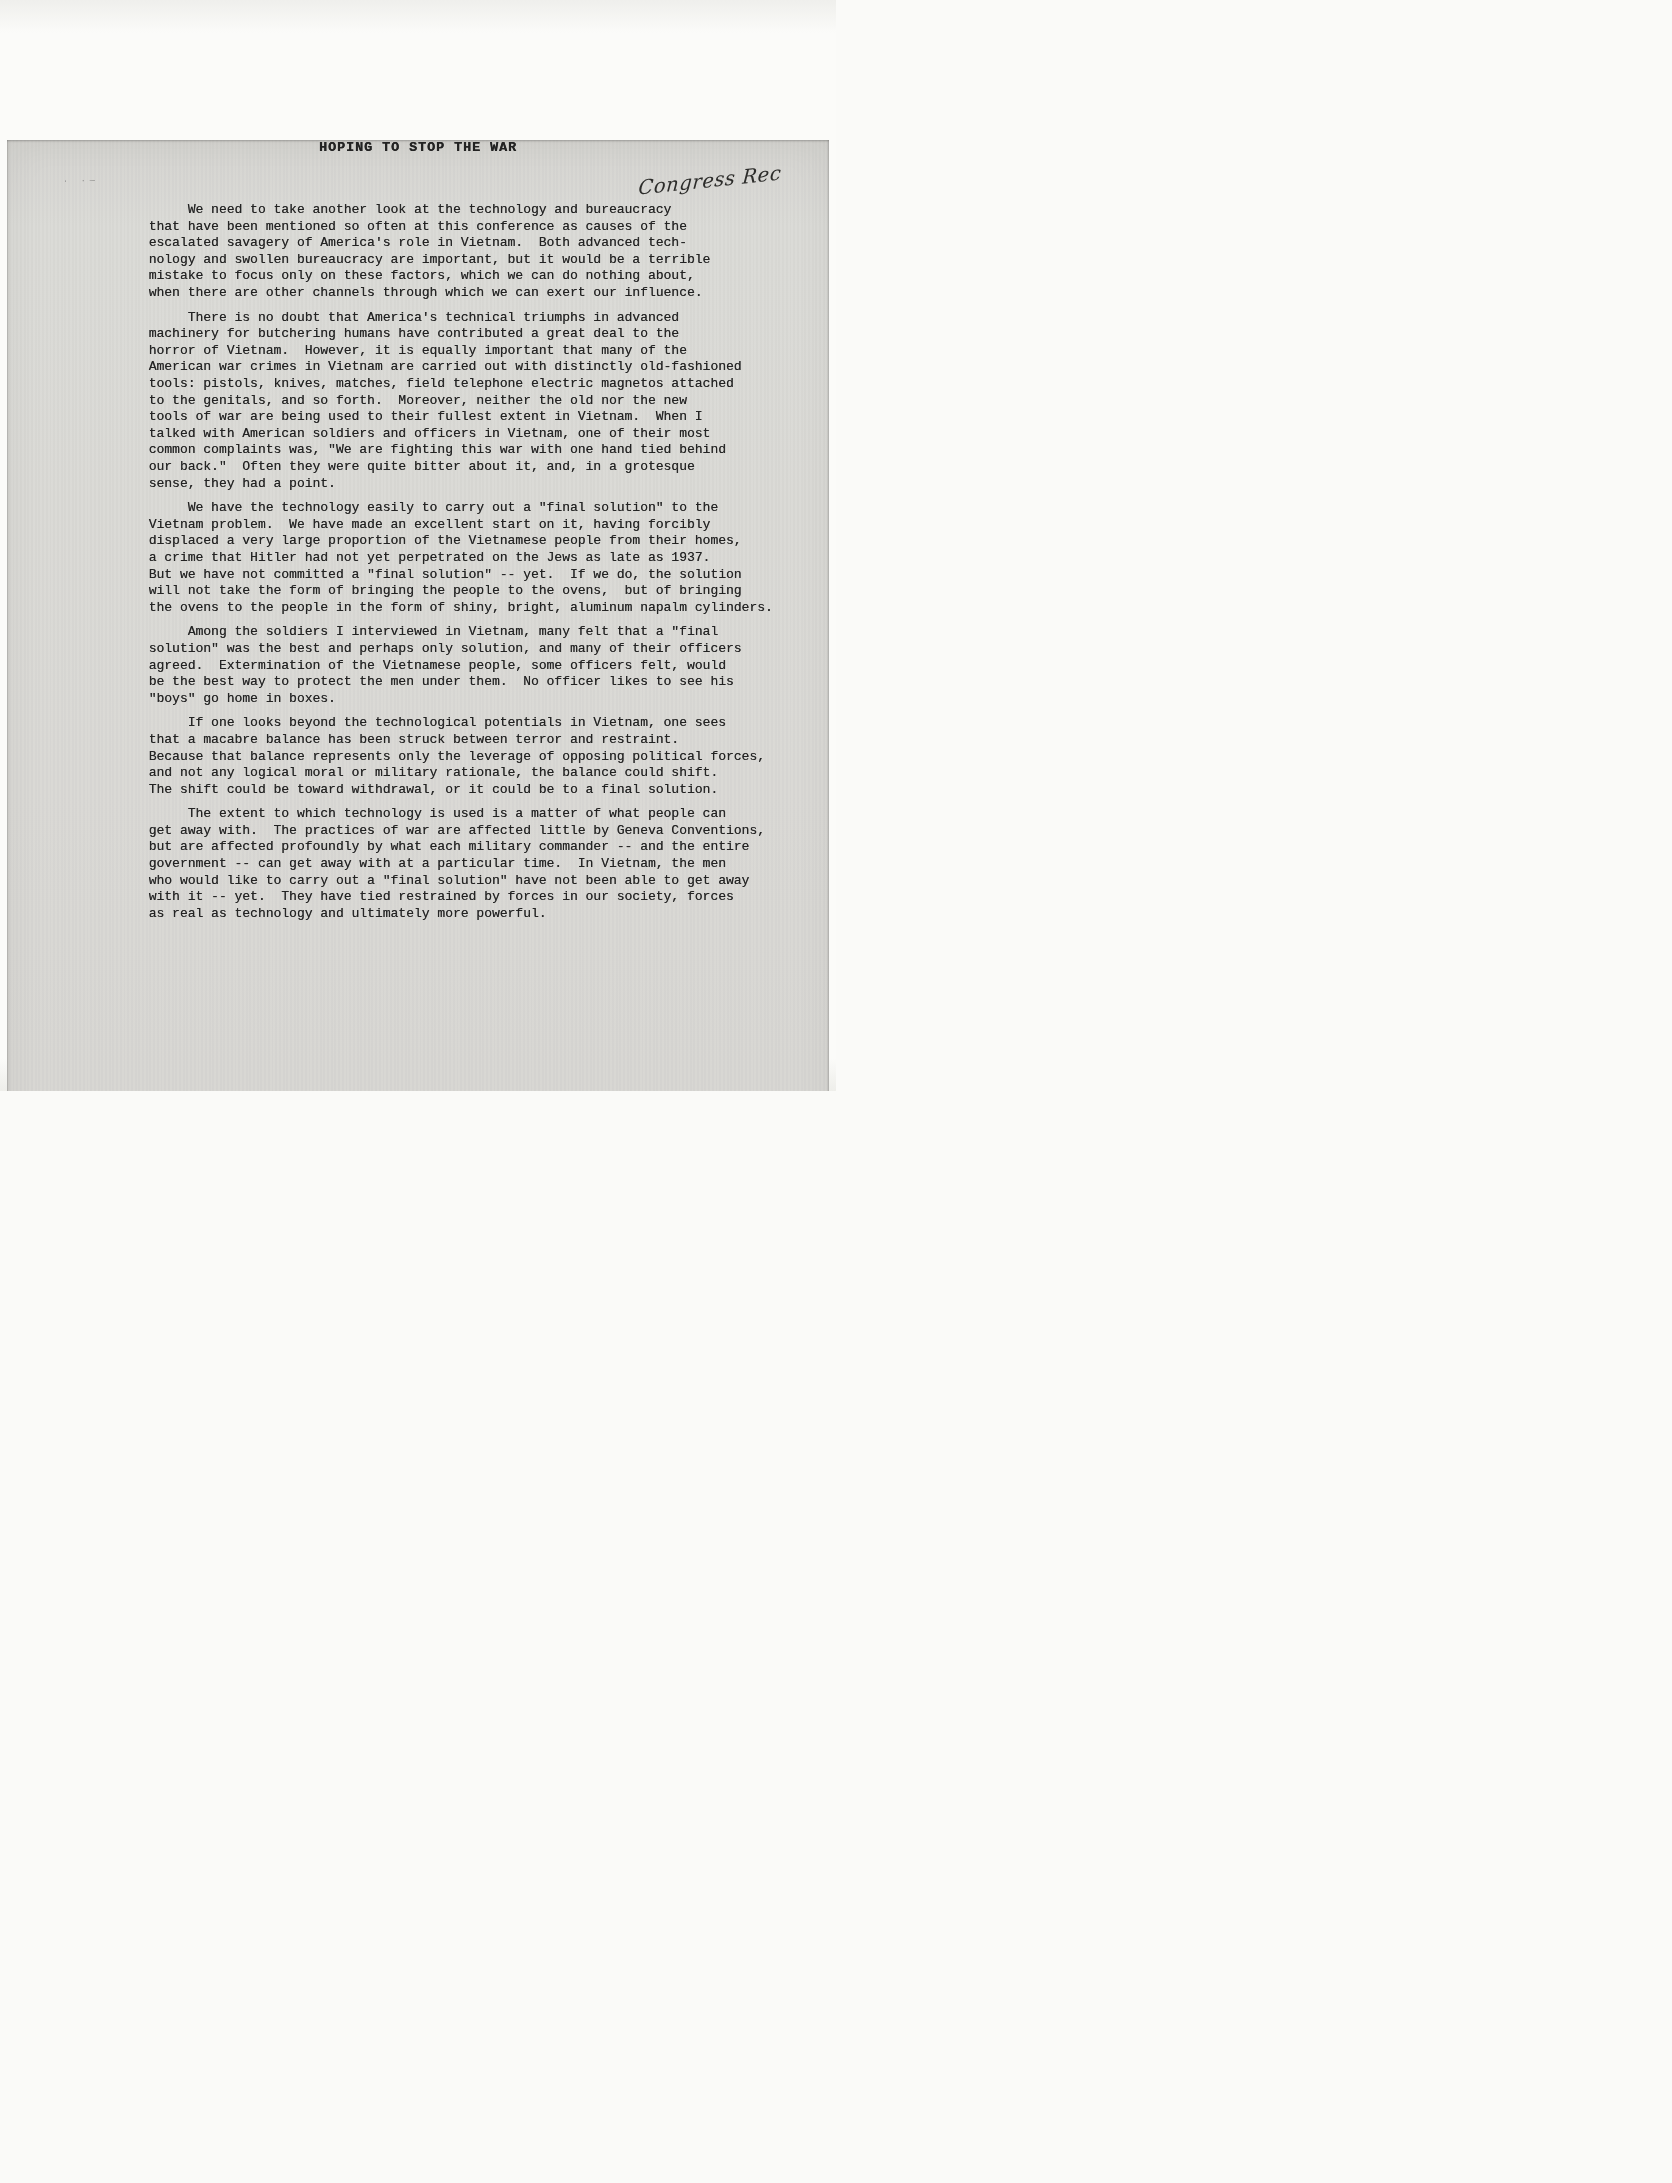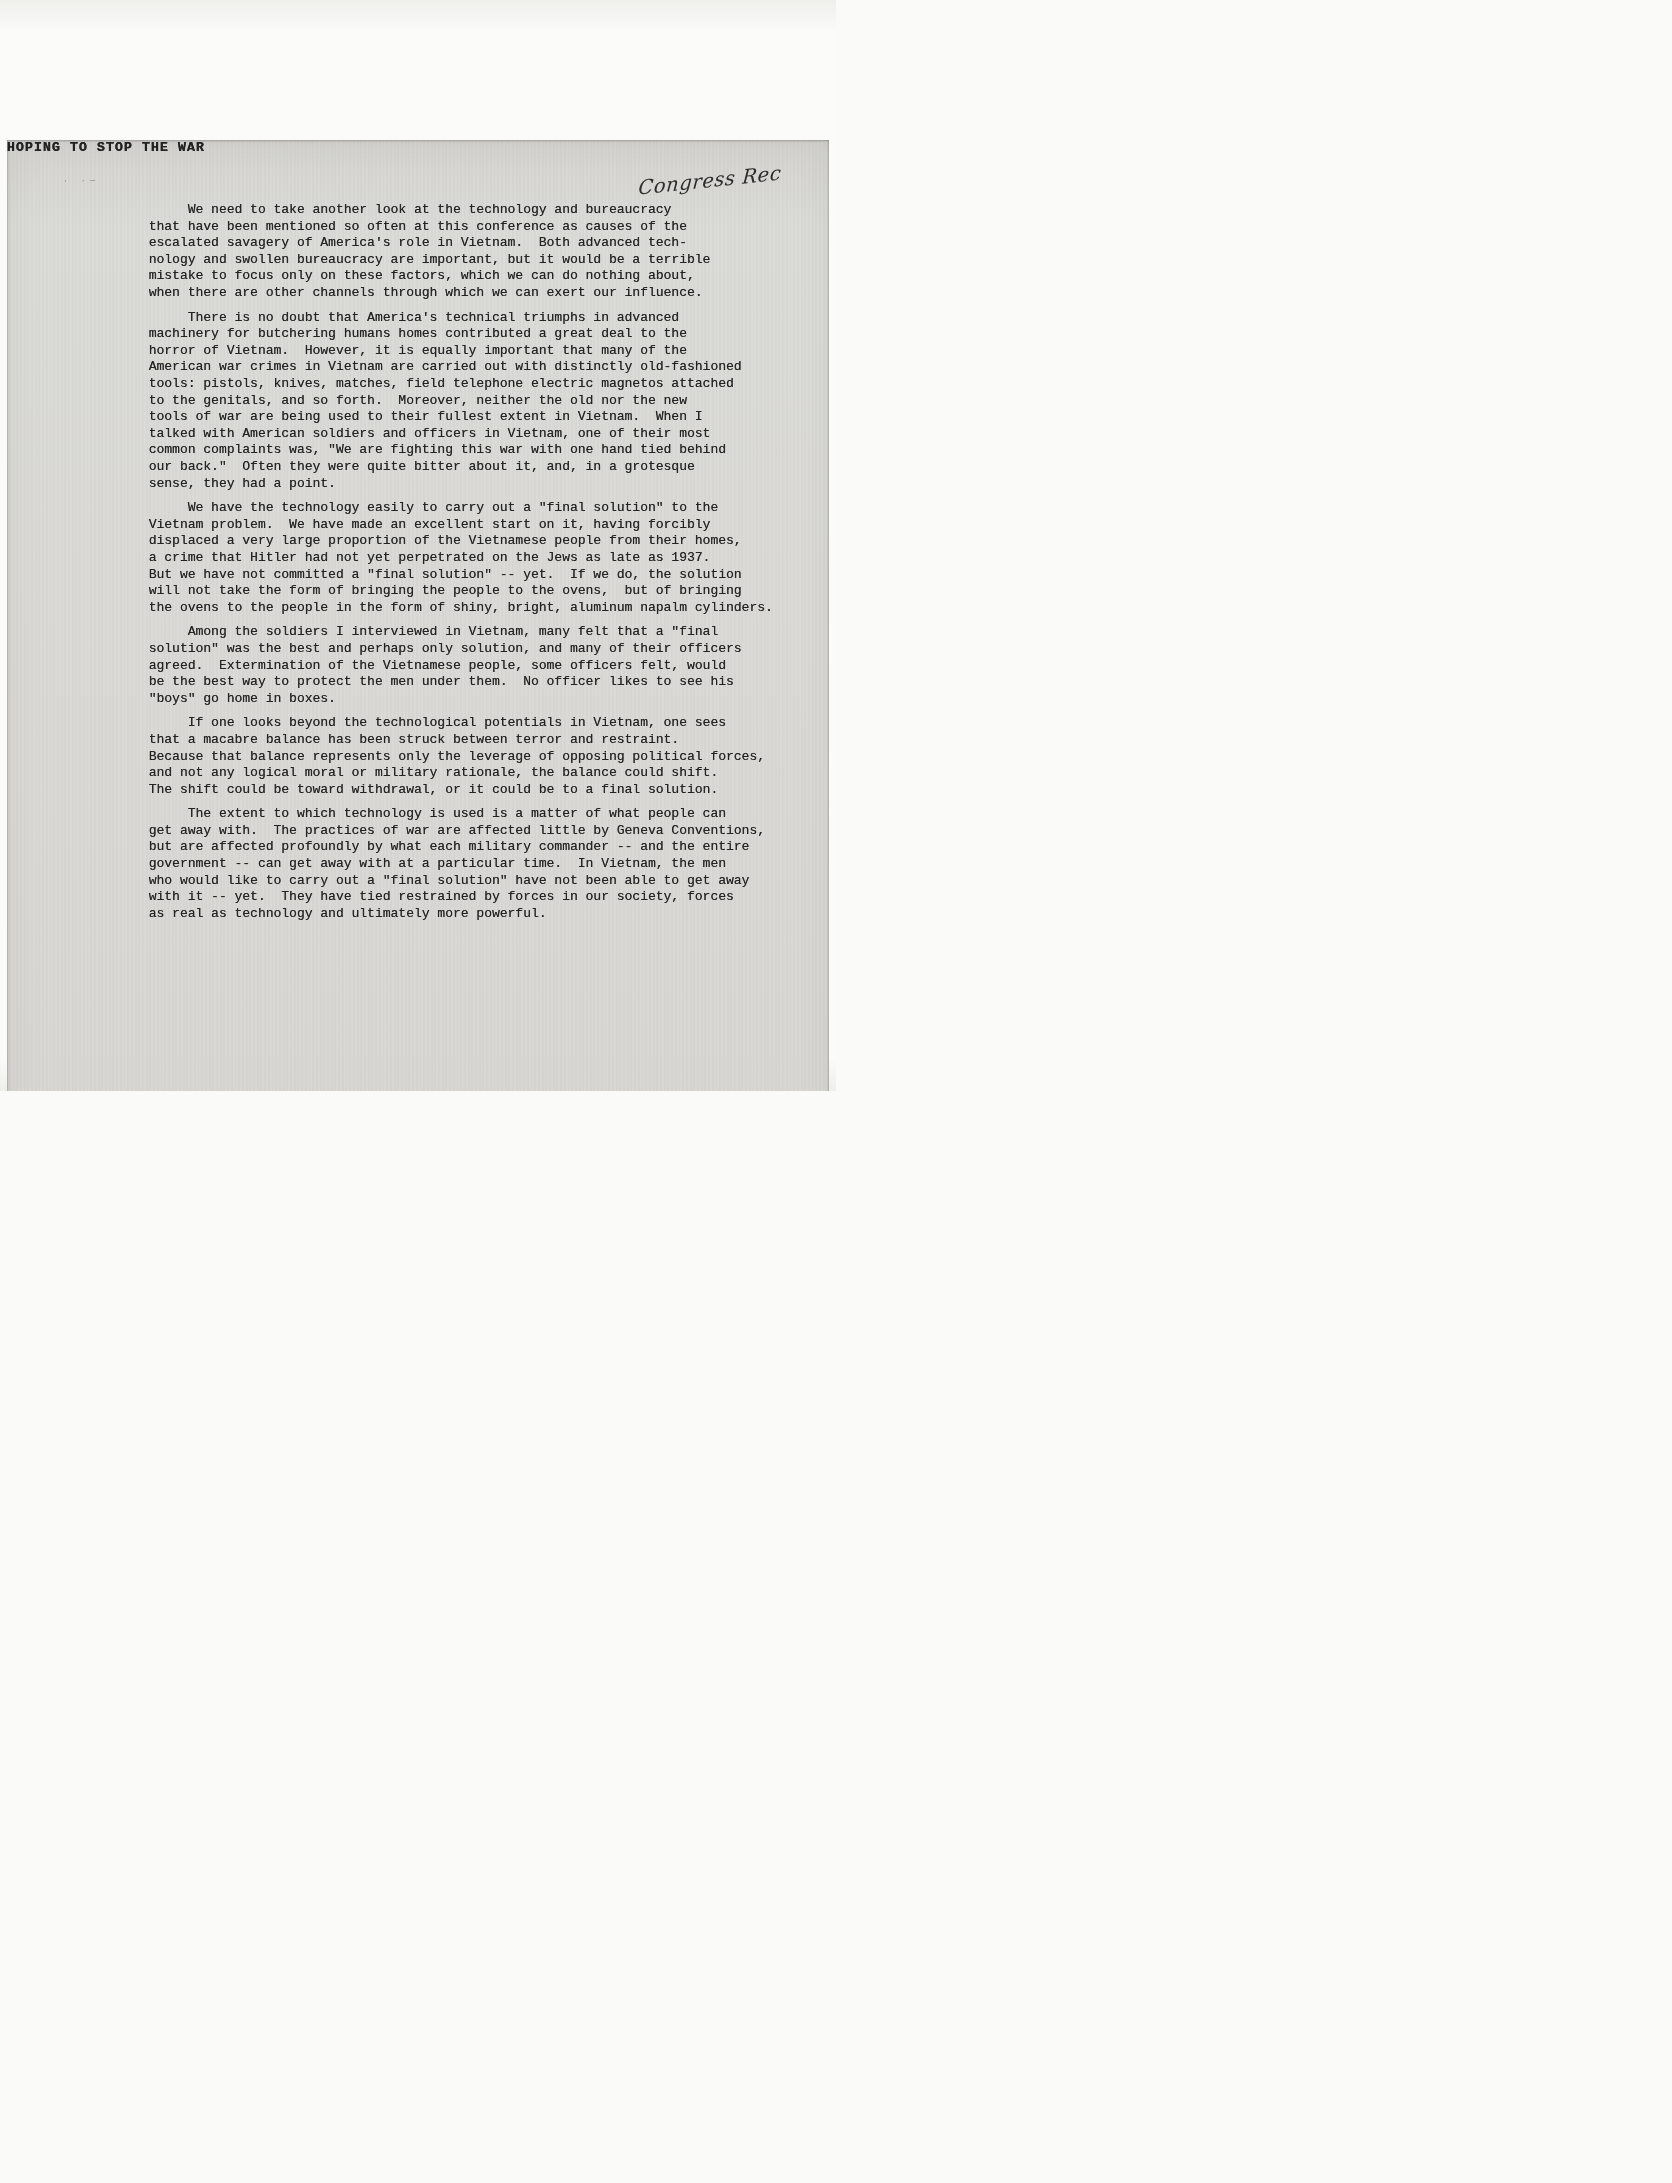--- a/index.html
+++ b/index.html
@@ -54,21 +54,21 @@
     font-style:italic;
     font-size:19.6px;
     font-weight:500;
     color:#2c2c2a;
     transform:rotate(-6deg) skewX(-10deg);
     letter-spacing:0.6px;
     white-space:nowrap;
   }
   .title{
     margin:134px 0 0 0;
-    text-align:left;
+    text-align:center;
     font-size:13.5px;
     font-weight:bold;
     letter-spacing:0.9px;
     text-shadow:0.2px 0 0 currentColor;
   }
   .doc-body{
     margin-top:47px;
     padding-left:142px;
     padding-right:30px;
   }
@@ -98,21 +98,21 @@
         <div class="paragraph">
           <div class="line">     We need to take another look at the technology and bureaucracy</div>
           <div class="line">that have been mentioned so often at this conference as causes of the</div>
           <div class="line">escalated savagery of America's role in Vietnam.  Both advanced tech-</div>
           <div class="line">nology and swollen bureaucracy <span class="u">are</span> important, but it would be a terrible</div>
           <div class="line">mistake to focus only on these factors, which we can do nothing about,</div>
           <div class="line">when there are other channels through which we can exert our influence.</div>
         </div>
         <div class="paragraph">
           <div class="line">     There is no doubt that America's technical triumphs in advanced</div>
-          <div class="line">machinery for butchering humans homes contributed a great deal to the</div>
+          <div class="line">machinery for butchering humans have contributed a great deal to the</div>
           <div class="line">horror of Vietnam.  However, it is equally important that many of the</div>
           <div class="line">American war crimes in Vietnam are carried out with distinctly old-fashioned</div>
           <div class="line">tools: pistols, knives, matches, field telephone electric magnetos attached</div>
           <div class="line">to the genitals, and so forth.  Moreover, neither the old nor the new</div>
           <div class="line">tools of war are being used to their fullest extent in Vietnam.  When I</div>
           <div class="line">talked with American soldiers and officers in Vietnam, one of their most</div>
           <div class="line">common complaints was, "We are fighting this war with one hand tied behind</div>
           <div class="line">our back."  Often they were quite bitter about it, and, in a grotesque</div>
           <div class="line">sense, they had a point.</div>
         </div>

